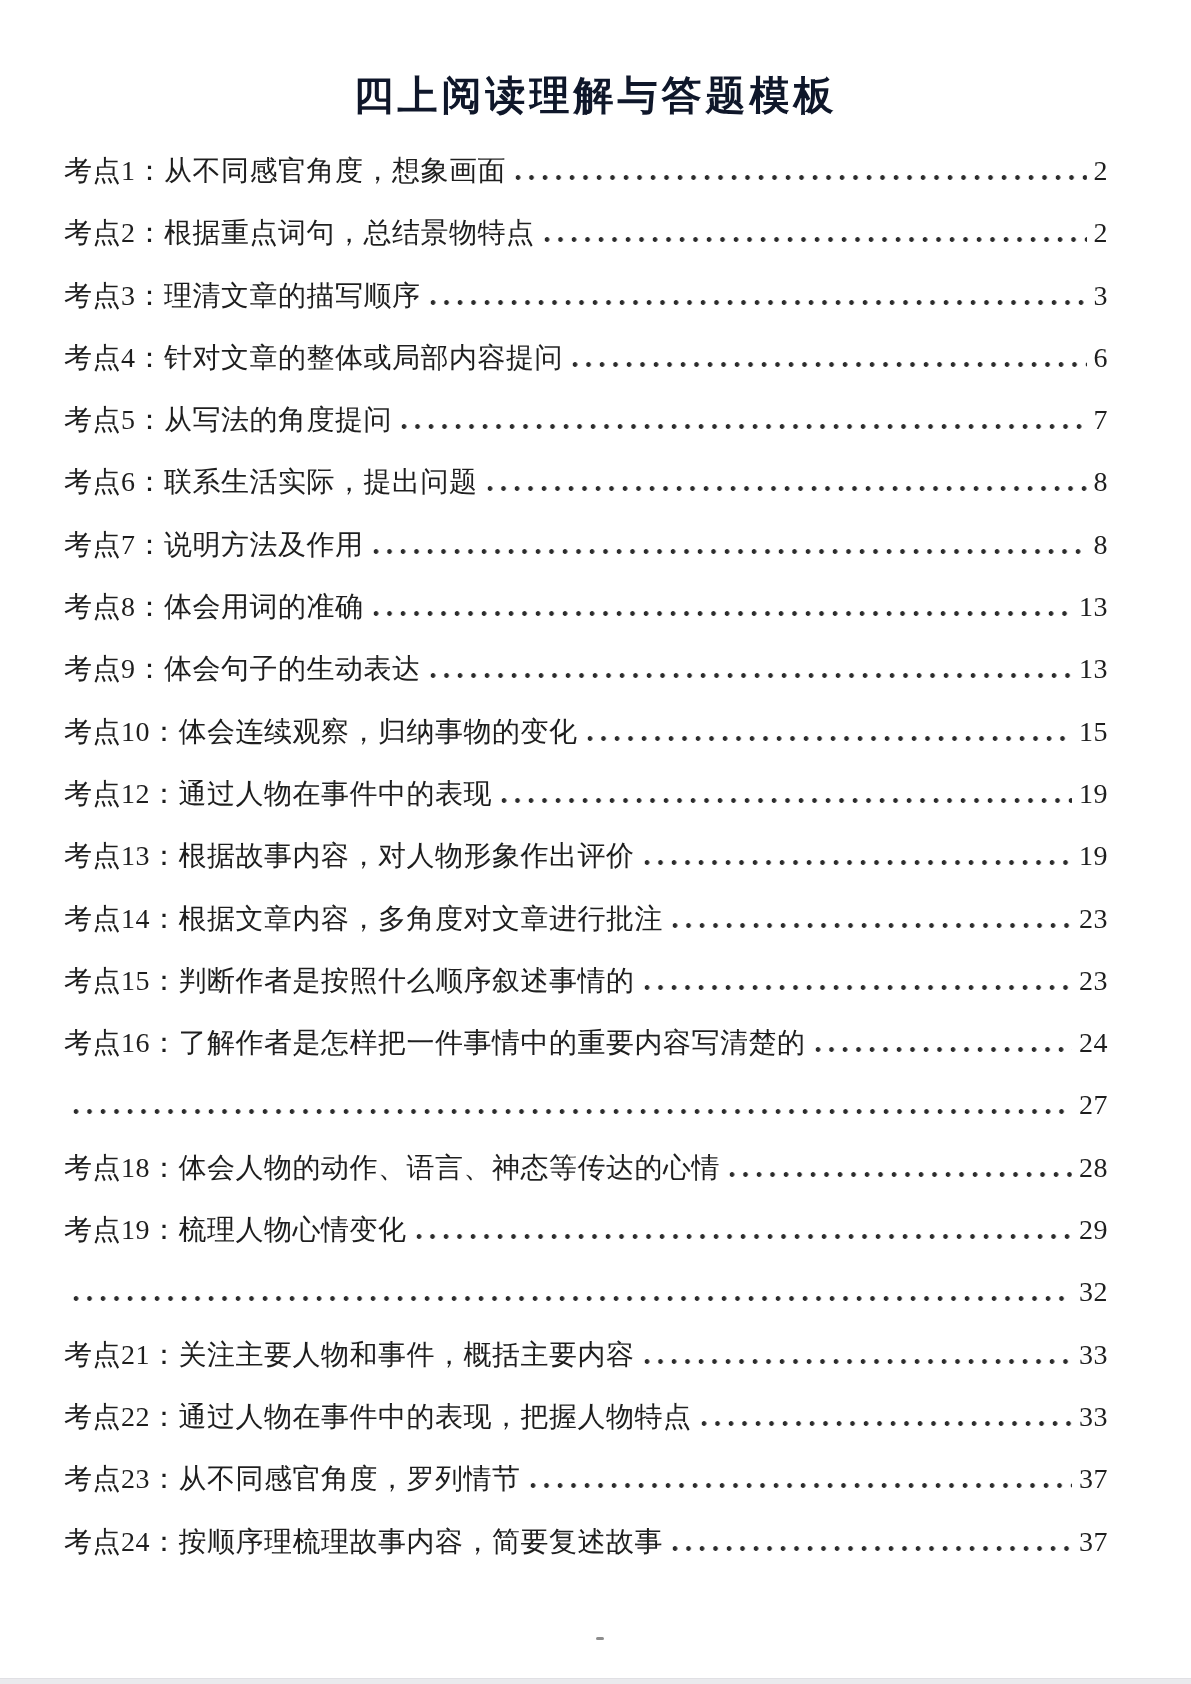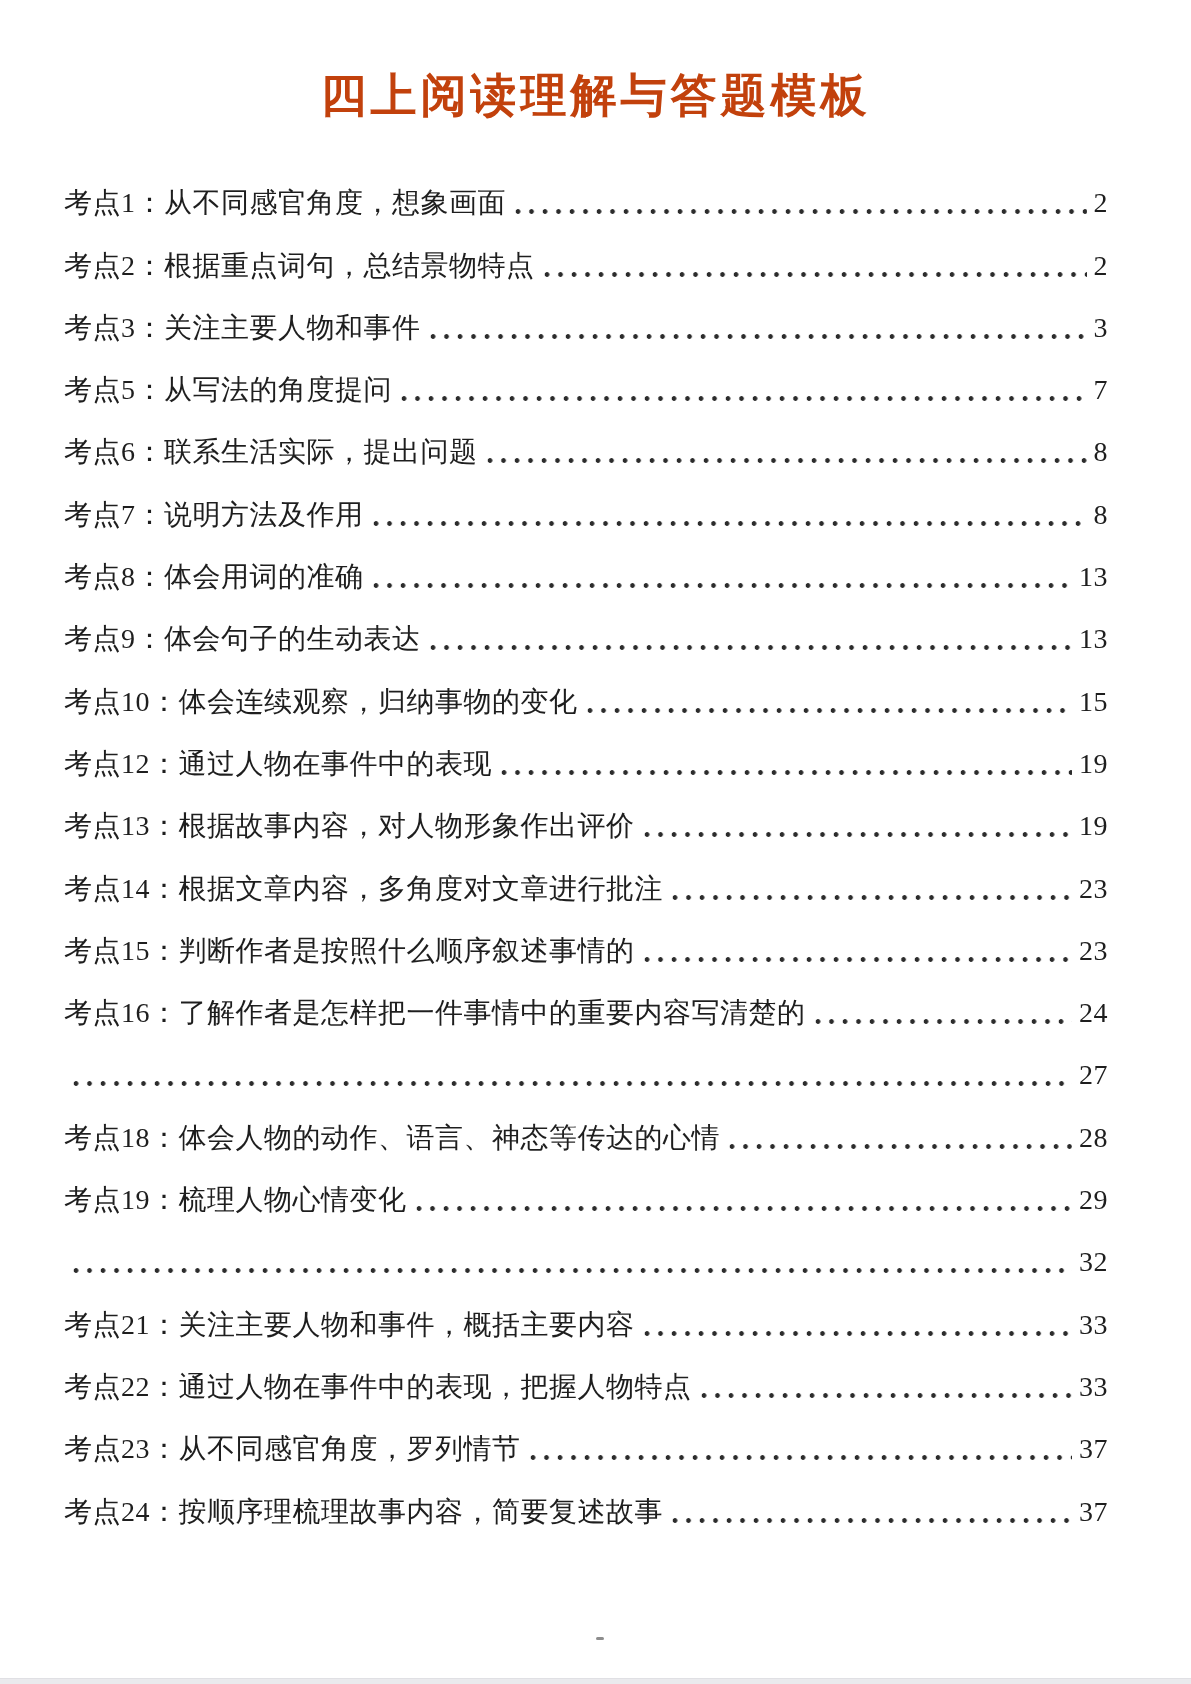--- a/index.html
+++ b/index.html
@@ -20,39 +20,39 @@
     background: #ffffff;
     overflow: hidden;
   }
   .doc-title {
     position: absolute;
     top: 70px;
     left: 0;
     width: 100%;
     margin: 0;
     text-align: center;
-    font-size: 46px;
+    font-size: 40px;
     line-height: 52px;
     font-weight: bold;
     letter-spacing: 4px;
-    color: #c2410c;
+    color: #0f172a;
   }
   .toc {
     position: absolute;
     top: 156px;
     left: 64px;
     right: 83px;
     margin: 0;
     padding: 0;
     list-style: none;
   }
   .toc-row {
     height: 62.3px;
     display: flex;
-    align-items: flex-end;
+    align-items: flex-start;
     font-size: 28px;
     line-height: 30px;
     white-space: nowrap;
   }
   .toc-label {
     flex: 0 0 auto;
     letter-spacing: 0.5px;
   }
   .dot-leader {
     flex: 1 1 auto;
@@ -98,23 +98,28 @@
       <span class="toc-label">考点1：从不同感官角度，想象画面</span>
       <span class="dot-leader"></span>
       <span class="toc-page">2</span>
     </li>
     <li class="toc-row">
       <span class="toc-label">考点2：根据重点词句，总结景物特点</span>
       <span class="dot-leader"></span>
       <span class="toc-page">2</span>
     </li>
     <li class="toc-row">
-      <span class="toc-label">考点3：关注主要人物和事件</span>
+      <span class="toc-label">考点3：理清文章的描写顺序</span>
       <span class="dot-leader"></span>
       <span class="toc-page">3</span>
+    </li>
+    <li class="toc-row">
+      <span class="toc-label">考点4：针对文章的整体或局部内容提问</span>
+      <span class="dot-leader"></span>
+      <span class="toc-page">6</span>
     </li>
     <li class="toc-row">
       <span class="toc-label">考点5：从写法的角度提问</span>
       <span class="dot-leader"></span>
       <span class="toc-page">7</span>
     </li>
     <li class="toc-row">
       <span class="toc-label">考点6：联系生活实际，提出问题</span>
       <span class="dot-leader"></span>
       <span class="toc-page">8</span>

